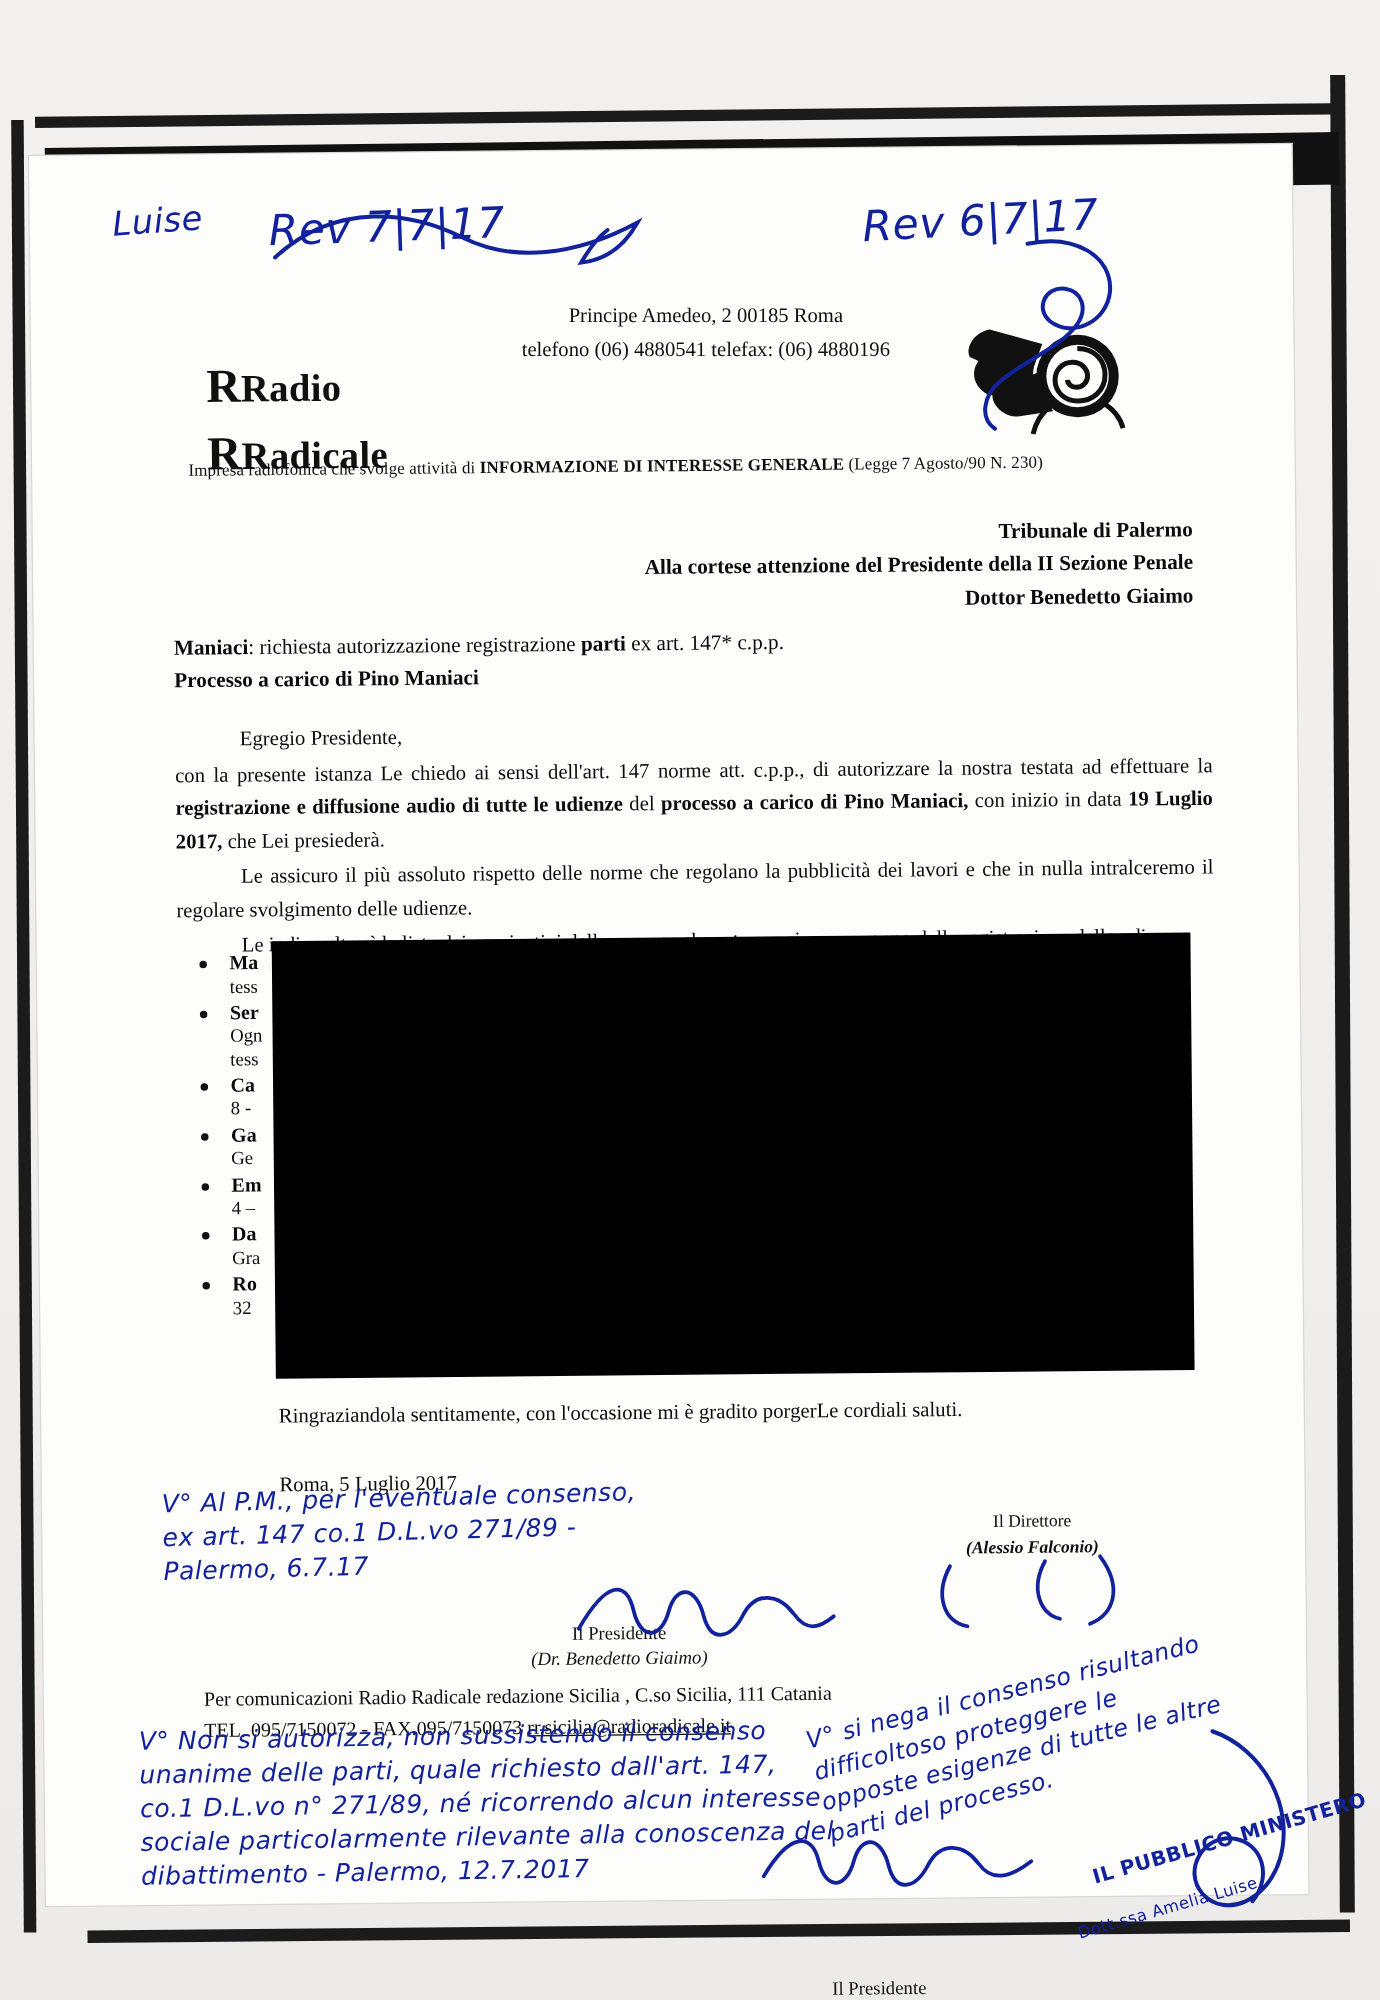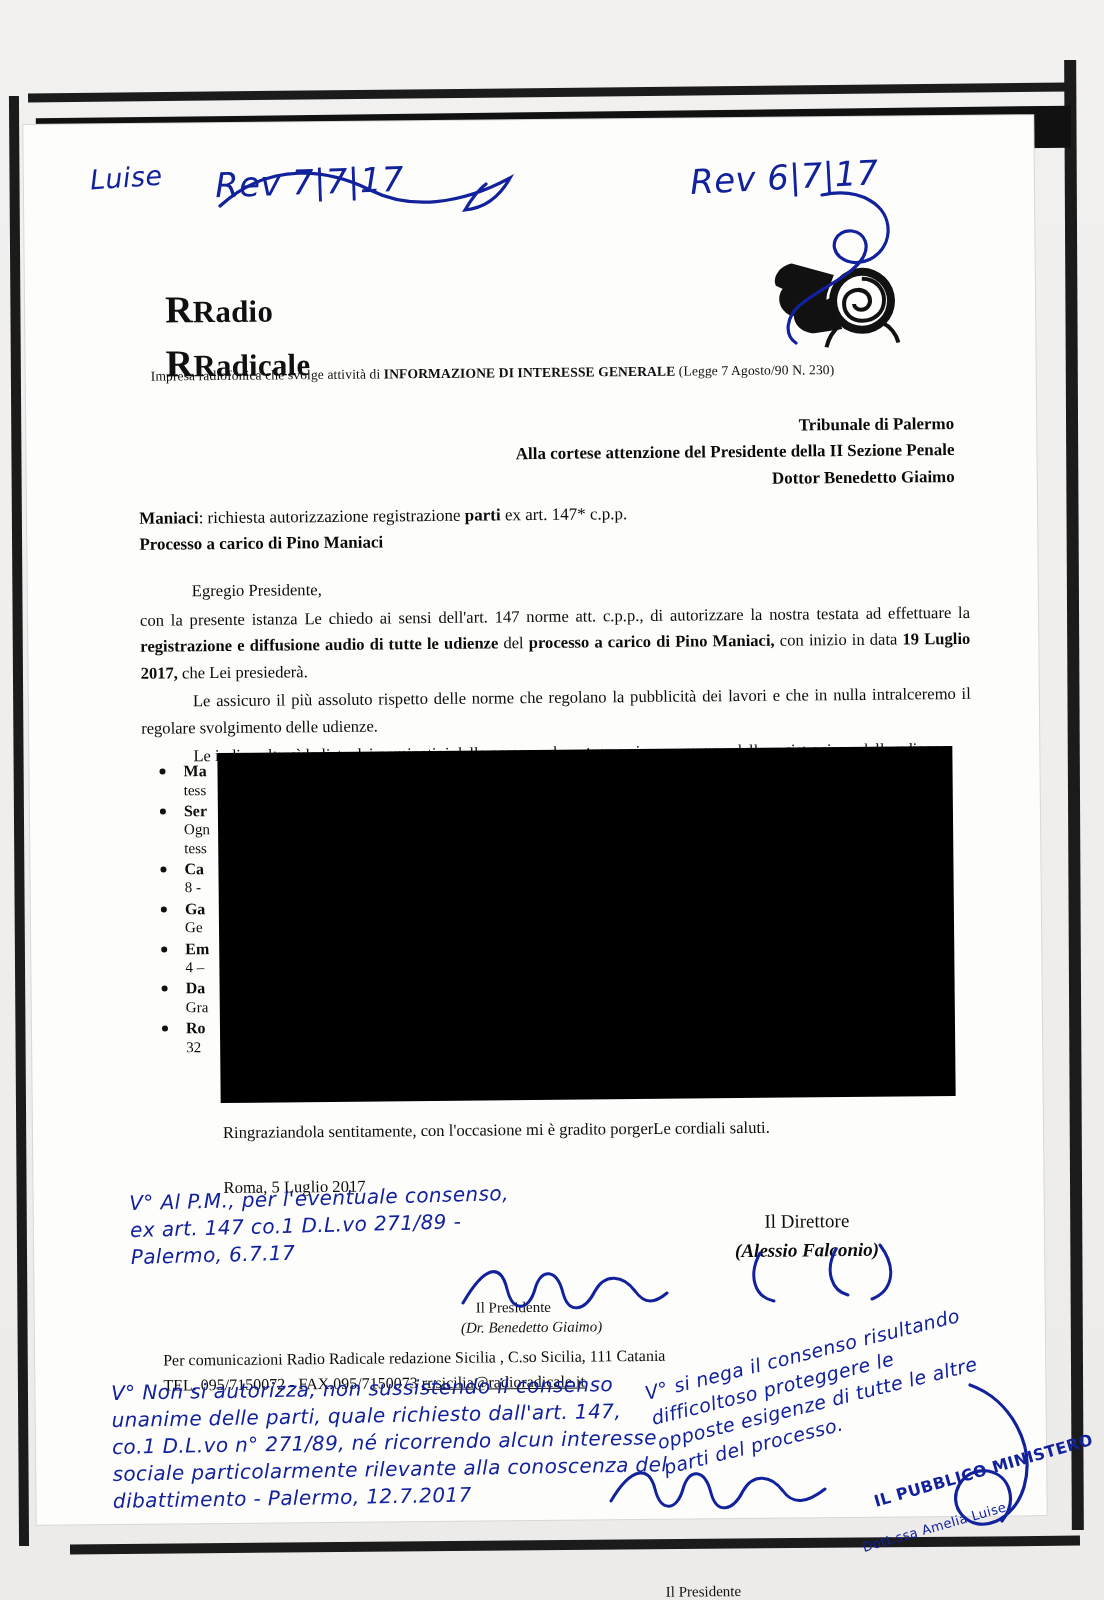--- a/index.html
+++ b/index.html
@@ -194,36 +194,36 @@
     left: 190px;
     top: 1055px;
     font-size: 16.6px;
     color: #0c0c0c;
   }
   #signature-block {
     position: absolute;
     right: 165px;
     top: 1090px;
     text-align: center;
-    font-size: 19px;
+    font-size: 14px;
     line-height: 1.5;
     color: #0c0c0c;
   }
   #signature-block .italic { font-style: italic; font-weight: bold; }
 
   #president-stamp {
     position: absolute;
     left: 390px;
     top: 1178px;
     text-align: center;
     font-size: 15px;
     line-height: 1.3;
     color: #131313;
   }
-  #president-stamp .italic { font-style: italic; margin-left: 36px; }
+  #president-stamp .italic { font-style: italic; }
 
   
   #footer {
     position: absolute;
     left: 128px;
     top: 1225px;
     width: 800px;
     font-size: 16px;
     line-height: 1.55;
     color: #0c0c0c;
@@ -277,20 +277,22 @@
 
   <div id="paper">
     <div id="paper-inner">
 
       <div id="logo">
         <div><span class="cap">R</span><span>Radio</span></div>
         <div><span class="cap">R</span><span>Radicale</span></div>
       </div>
 
       <div id="contact-block">
+        <div>Principe Amedeo, 2 00185 Roma</div>
+        <div>telefono (06) 4880541    telefax: (06) 4880196</div>
       </div>
 
       <svg id="rose" viewBox="0 0 135 110">
         <path d="M6 36 C2 28 10 16 22 14 L64 26 L52 58 Z" fill="#111"></path>
         <path d="M20 66 C8 60 6 46 14 38 L58 36 L54 70 Z" fill="#111"></path>
         <path d="M44 84 C32 84 22 74 24 64 L62 48 L72 80 Z" fill="#111"></path>
         <circle cx="92" cy="52" r="33" fill="#111"></circle>
         <circle cx="92" cy="52" r="25" fill="#fdfdfb"></circle>
         <path d="M92 30 C106 30 114 40 114 51 C114 64 104 72 92 72 C82 72 74 65 74 55 C74 47 80 41 88 41 C95 41 100 46 100 52 C100 57 96 61 91 61 C87 61 84 58 84 55" fill="none" stroke="#111" stroke-width="4"></path>
         <path d="M112 74 C120 78 126 86 128 94" stroke="#111" stroke-width="4" fill="none"></path>

